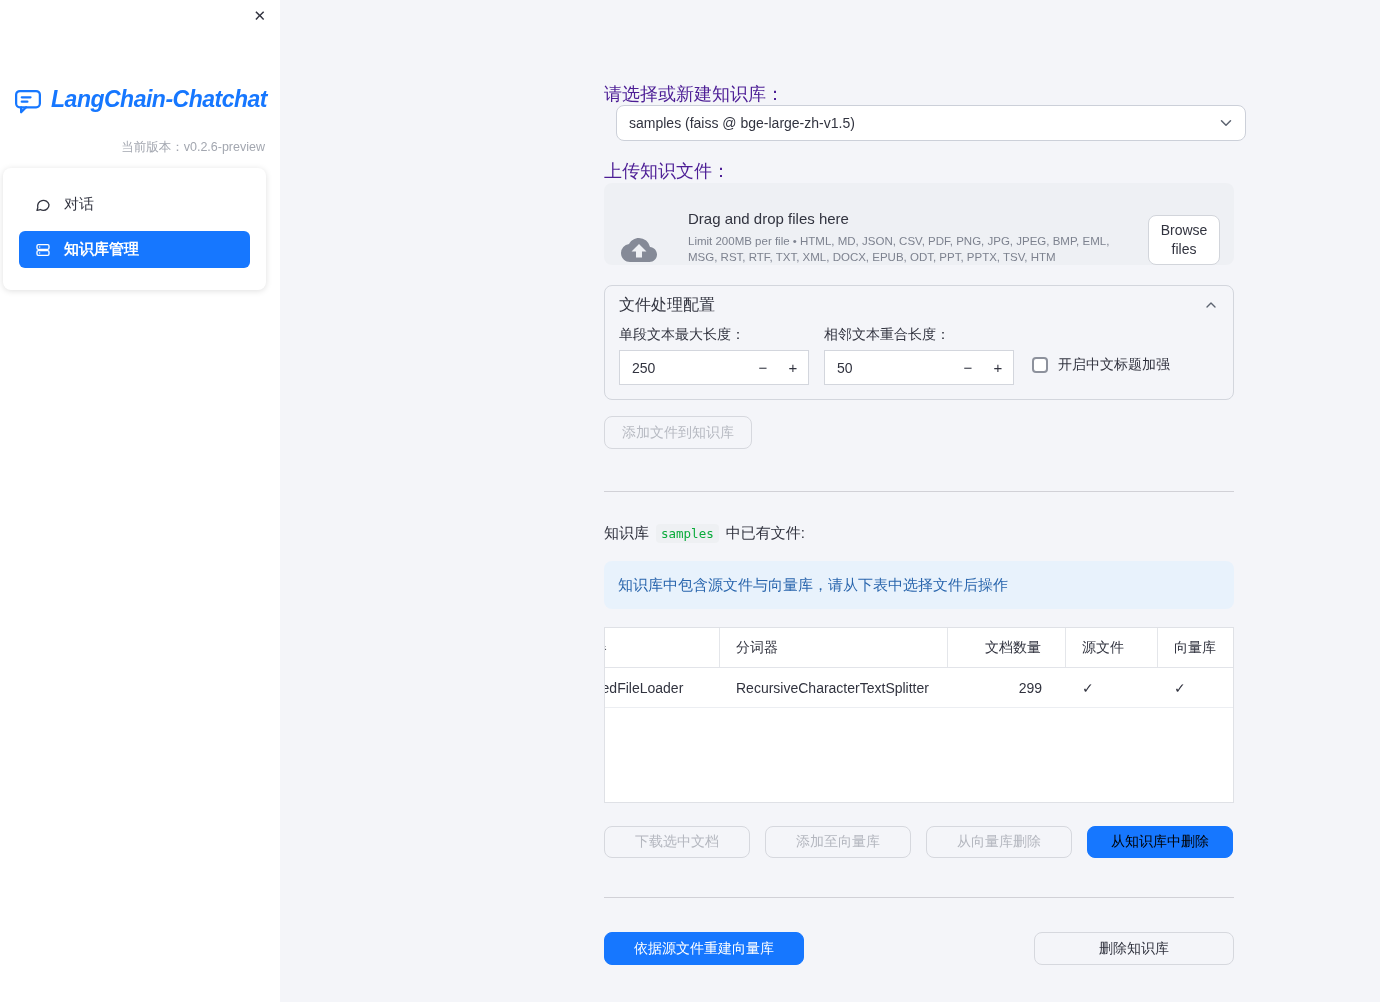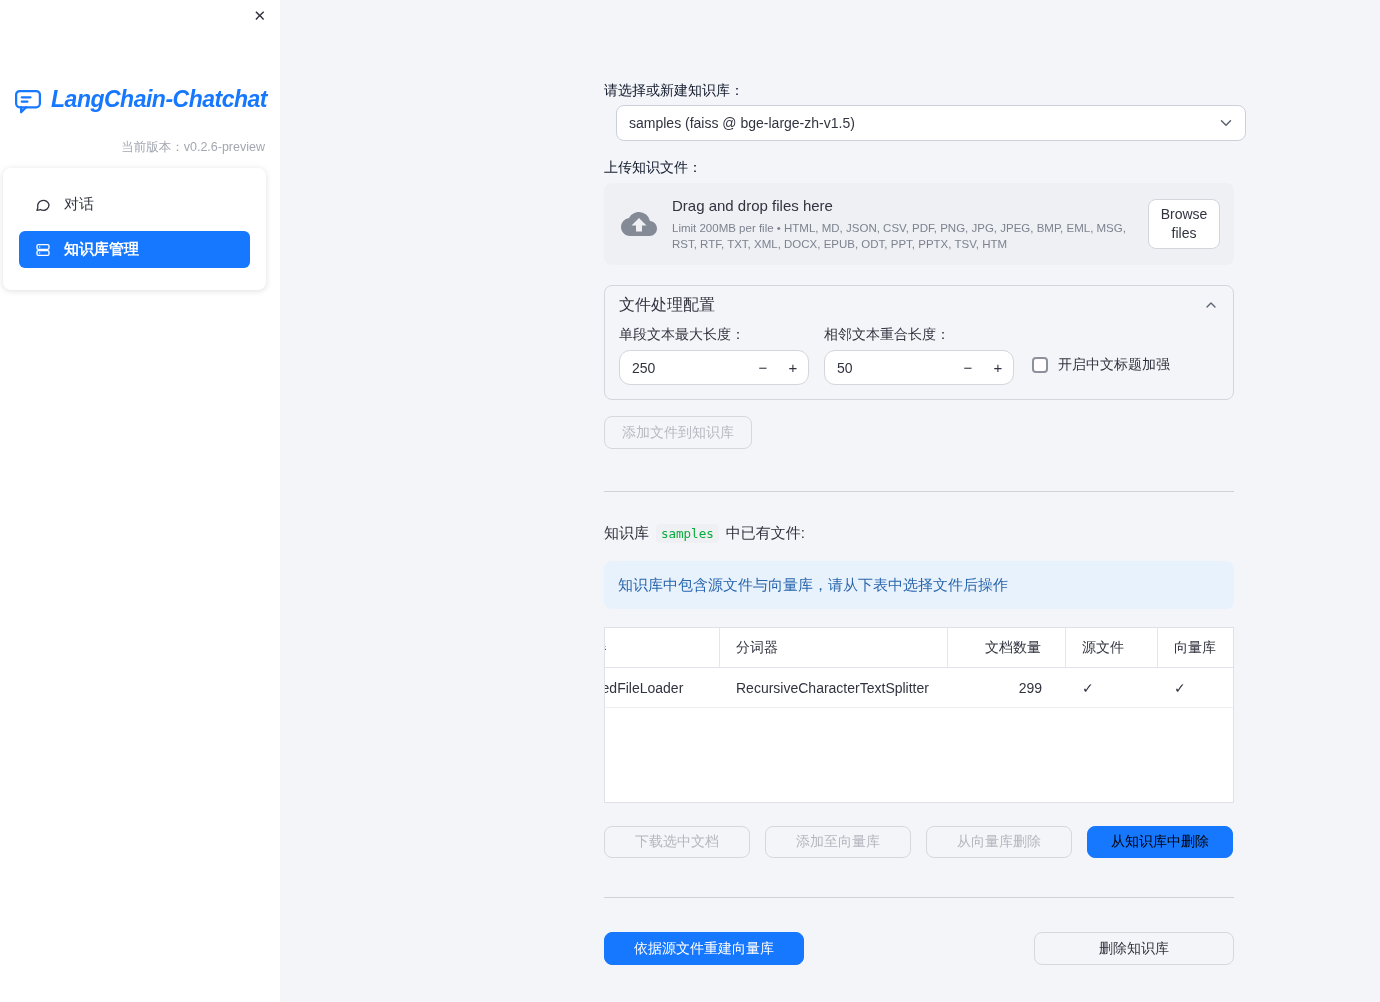--- a/index.html
+++ b/index.html
@@ -25,43 +25,43 @@
   .version{position:absolute;top:139px;right:15px;font-size:12.5px;color:#a3a7b0;margin-left:20px;}
   .menu-card{position:absolute;top:168px;left:3px;width:263px;border-radius:8px;background:#ffffff;
     box-shadow:0 1px 6px rgba(0,0,0,0.13);padding:18px 16px 22px;}
   .menu-item{height:37px;display:flex;align-items:center;gap:13px;padding-left:16px;border-radius:6px;
     font-size:15px;cursor:pointer;color:#31333f;}
   .menu-item + .menu-item{margin-top:8px;}
   .menu-item.active{background:var(--primary);color:#fff;font-weight:bold;}
   .mi-icon{display:flex;align-items:center;}
   
   .main{position:absolute;left:604px;top:0;width:630px;height:1002px;}
-  .field-label{position:absolute;left:0;font-size:14px;color:#0f172a;white-space:nowrap;}
+  .field-label{position:absolute;left:0;font-size:18px;color:#4c1d95;white-space:nowrap;}
   #lbl-kb{top:82px;}
   #lbl-upload{top:159px;}
   .selectbox{position:absolute;top:105px;left:0;width:630px;height:36px;background:#fff;
     border:1px solid #ccd0d9;border-radius:8px;display:flex;align-items:center;justify-content:space-between;
     padding:0 10px 0 12px;font-size:14px;cursor:pointer;margin-left:12px;}
   .uploader{position:absolute;top:183px;left:0;width:630px;height:82px;background:#eef0f4;border-radius:8px;
-    display:flex;align-items:center;padding:0 14px 0 16px;cursor:pointer;}
+    display:flex;align-items:flex-end;padding:0 14px 0 16px;cursor:pointer;gap:16px;}
   .cloud{flex:none;margin-right:14px;display:flex;}
   .up-texts{flex:1;min-width:0;}
   .up-title{font-size:15px;margin-bottom:6px;color:#31333f;}
   .up-hint{font-size:11.5px;color:#7d828f;line-height:16px;max-width:478px;}
   .browse-btn{flex:none;width:72px;height:50px;background:#fff;border:1px solid #d2d5db;border-radius:8px;
     font-size:14px;color:#31333f;display:flex;align-items:center;justify-content:center;text-align:center;
     line-height:19px;cursor:pointer;padding:0 8px;}
   .expander{position:absolute;top:285px;left:0;width:630px;height:115px;border:1px solid #d3d6dd;border-radius:8px;}
   .exp-header{height:38px;display:flex;align-items:center;justify-content:space-between;padding:0 14px;
     font-size:16px;cursor:pointer;}
   .cfg-label{position:absolute;font-size:14px;color:#31333f;white-space:nowrap;}
   #cfg-lbl-1{left:14px;top:40px;}
   #cfg-lbl-2{left:219px;top:40px;}
   .num-input{position:absolute;top:64px;height:35px;width:190px;background:#fff;border:1px solid #d3d6dd;
-    border-radius:11px;display:flex;align-items:center;overflow:hidden;}
+    border-radius:0;display:flex;align-items:center;overflow:hidden;}
   #num1{left:14px;} #num2{left:219px;}
   .num-value{flex:1;padding-left:12px;font-size:14px;cursor:text;}
   .step-btn{width:30px;text-align:center;font-size:15px;color:#31333f;cursor:pointer;user-select:none;}
   .checkbox-row{position:absolute;left:427px;top:70px;display:flex;align-items:center;gap:10px;}
   .checkbox{width:16px;height:16px;border:2px solid #8d919c;border-radius:4px;background:#fff;cursor:pointer;flex:none;}
   .cb-label{font-size:14px;cursor:pointer;}
   .add-btn{position:absolute;top:416px;left:0;height:33px;padding:0 17px;border:1px solid #d6d8de;border-radius:8px;
     background:transparent;color:#b7bac2;font-size:14px;display:inline-flex;align-items:center;white-space:nowrap;}
   .divider{position:absolute;left:0;width:630px;height:1px;background:rgba(49,51,63,0.18);}
   #div1{top:491px;} #div2{top:897px;}

